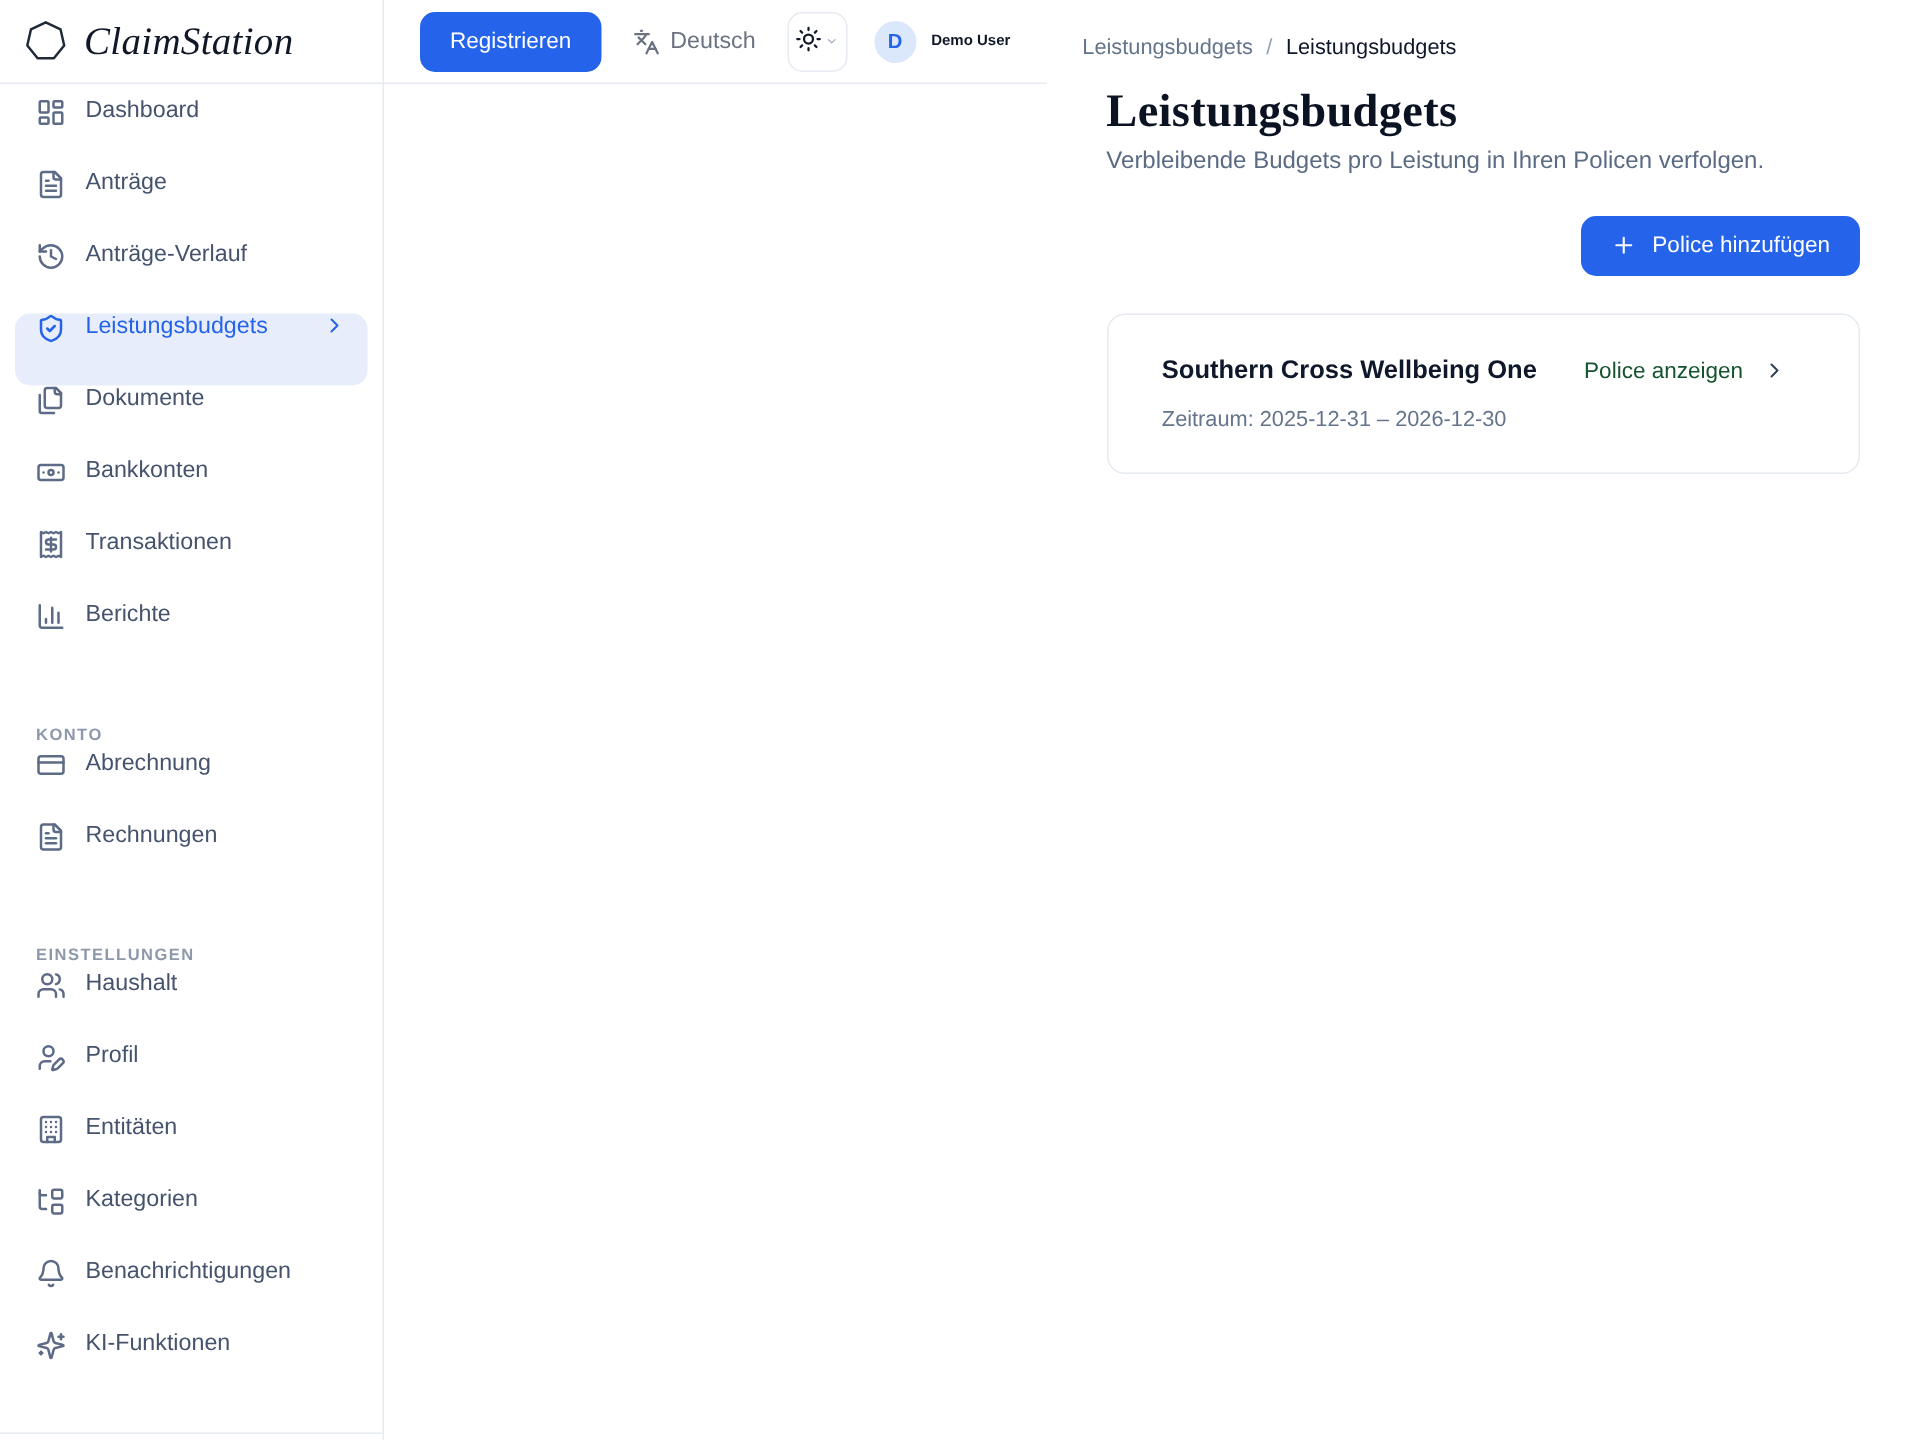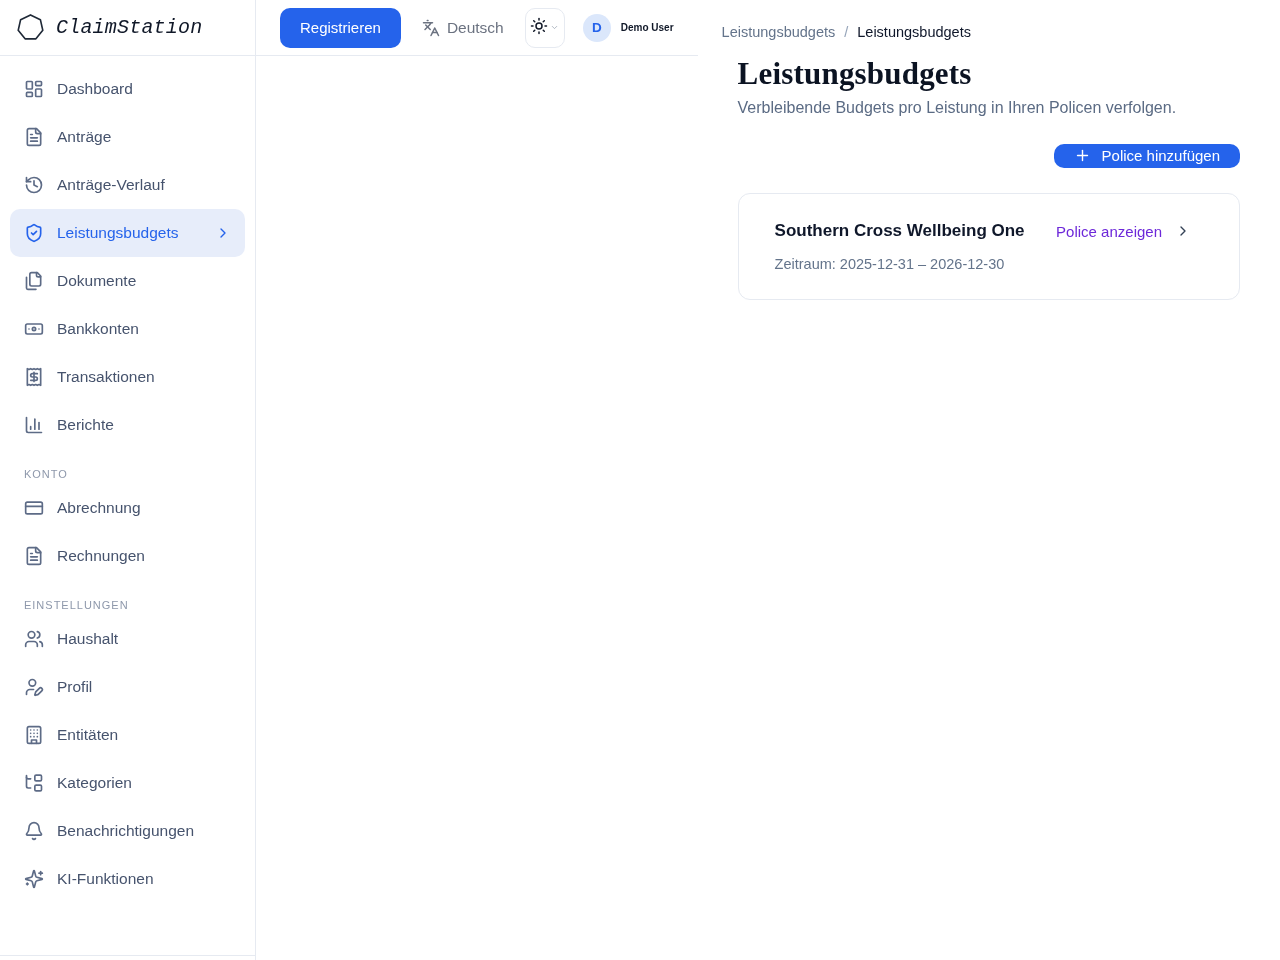--- a/index.html
+++ b/index.html
@@ -16,37 +16,37 @@
     width:256px; flex:none; height:960px;
     border-right:1px solid #e6eaf1;
     display:flex; flex-direction:column; background:#fff;
   }
   .logo-row {
     height:56px; flex:none; border-bottom:1px solid #e6eaf1;
     display:flex; align-items:center; gap:10px; padding:0 15px; cursor:pointer;
   }
   .logo-mark { display:flex; color:#1f2937; }
   .logo-text {
-    font-family:Liberation Mono, monospace;
-    font-style:italic; font-size:20px; color:#101828; letter-spacing:.2px;text-align:center;
+    font-family:Liberation Serif, serif;
+    font-style:italic; font-size:26px; color:#101828; letter-spacing:.2px;text-align:center;
   }
   nav.side-nav { padding:9px 10px 0; flex:none; }
   .nav-item {
-    display:flex; align-items:center; gap:13px; height:48px;
+    display:flex; gap:13px; height:48px;
     padding:0 14px; border-radius:10px; cursor:pointer;
     color:#46536d; font-size:15.5px;
   }
   .nav-icon { display:flex; color:#5d6b86; flex:none; }
   .nav-item.active { background:#e7edfa; color:#2563eb; font-weight:500; }
   .nav-item.active .nav-icon { color:#2563eb; }
   .nav-chevron { margin-left:auto; display:flex; color:#2563eb; }
   .nav-section-label {
-    font-size:11px; font-weight:400; letter-spacing:.09em;
+    font-size:11px; font-weight:700; letter-spacing:.09em;
     color:#8e98ab; text-transform:uppercase;
-    margin:19px 0 4px; padding:0 14px;
+    margin:35px 0 4px; padding:0 14px;
   }
   .sidebar-footer { margin-top:auto; border-top:1px solid #e6eaf1; height:5px; flex:none; }
 
   
   .right-col { flex:1; display:flex; min-width:0; }
   header.topbar {
     height:56px; flex:none; border-bottom:1px solid #e6eaf1;
     display:flex; align-items:center; justify-content:flex-end; padding:0 24px;
   }
   .btn-register {
@@ -84,34 +84,34 @@
   .page-title {
     font-family:"Liberation Serif","DejaVu Serif",serif;
     font-size:31px; line-height:1.05; font-weight:700; color:#0b1322;
     margin:0; letter-spacing:.2px;
   }
   .page-subtitle { margin:8px 0 0; color:#5b6b84; font-size:16px; }
   .toolbar { display:flex; justify-content:flex-end; margin-top:27px; }
   .btn-add {
     display:flex; align-items:center; gap:11px;
     background:#2563eb; color:#fff; border:none; border-radius:10px;
-    height:24px; padding:0 20px; font-size:15px; font-weight:500;
+    height:40px; padding:0 20px; font-size:15px; font-weight:500;
     font-family:inherit; cursor:pointer;
   }
   .btn-add .hicon { display:flex; }
   .policy-card {
     margin-top:25px; border:1px solid #e6eaf1; border-radius:12px;
     padding:27px 36px; background:#fff;
     display:flex; justify-content:space-between; align-items:flex-start;
   }
   .policy-name { font-size:17px; font-weight:600; color:#0f172a; }
   .policy-period { margin-top:15px; font-size:14.5px; color:#64748b; }
   .policy-action {
     display:flex; align-items:center; gap:13px; cursor:pointer;
-    font-size:15px; font-weight:500; color:#6d28d9; margin-top:2px;
+    font-size:15px; font-weight:500; color:#14532d; margin-top:2px;
     padding-right:12px;
   }
   .policy-action .hicon { display:flex; color:#334155; }
 </style>
 </head>
 <body>
 
 <div class="app">
 
   <aside class="sidebar">

